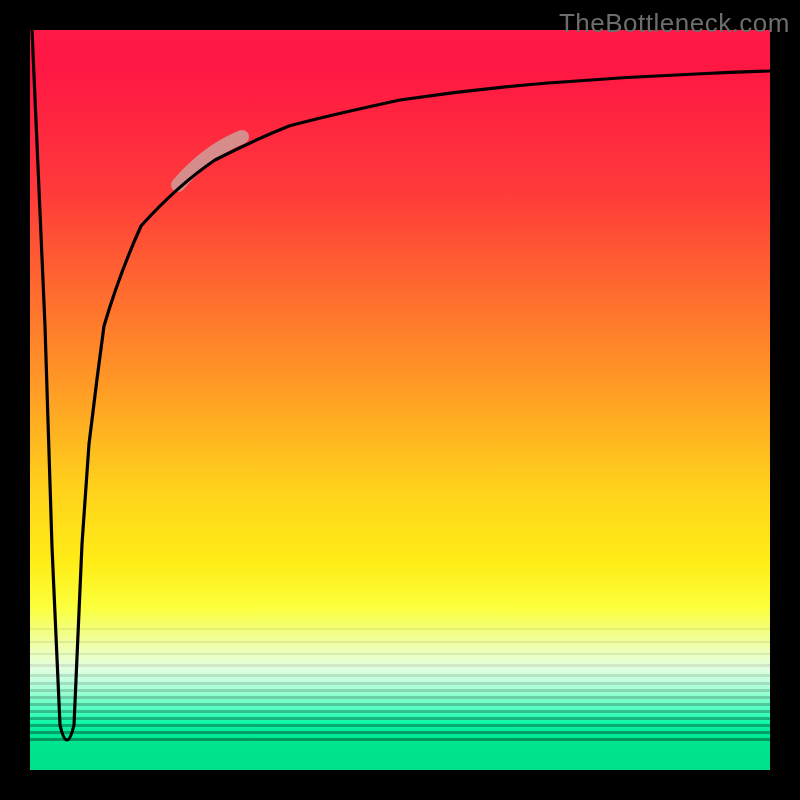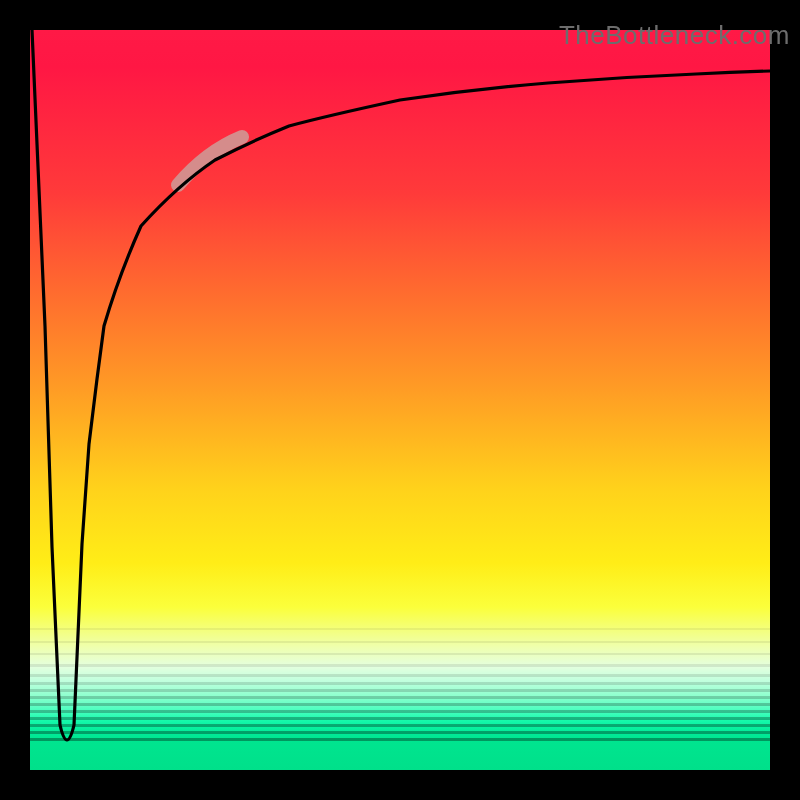--- a/index.html
+++ b/index.html
@@ -11,21 +11,21 @@
     overflow: hidden;
     font-family: Verdana, Geneva, sans-serif;
   }
   .wrap {
     position: relative;
     width: 800px;
     height: 800px;
   }
   .watermark {
     position: absolute;
-    top: 20px;
+    top: 8px;
     right: 10px;
     font-size: 26px;
     letter-spacing: 0.5px;
     color: #6d6d6d;
     font-weight: 400;
     z-index: 50;
     user-select: none;
     text-align: center;
   }
   .frame {

